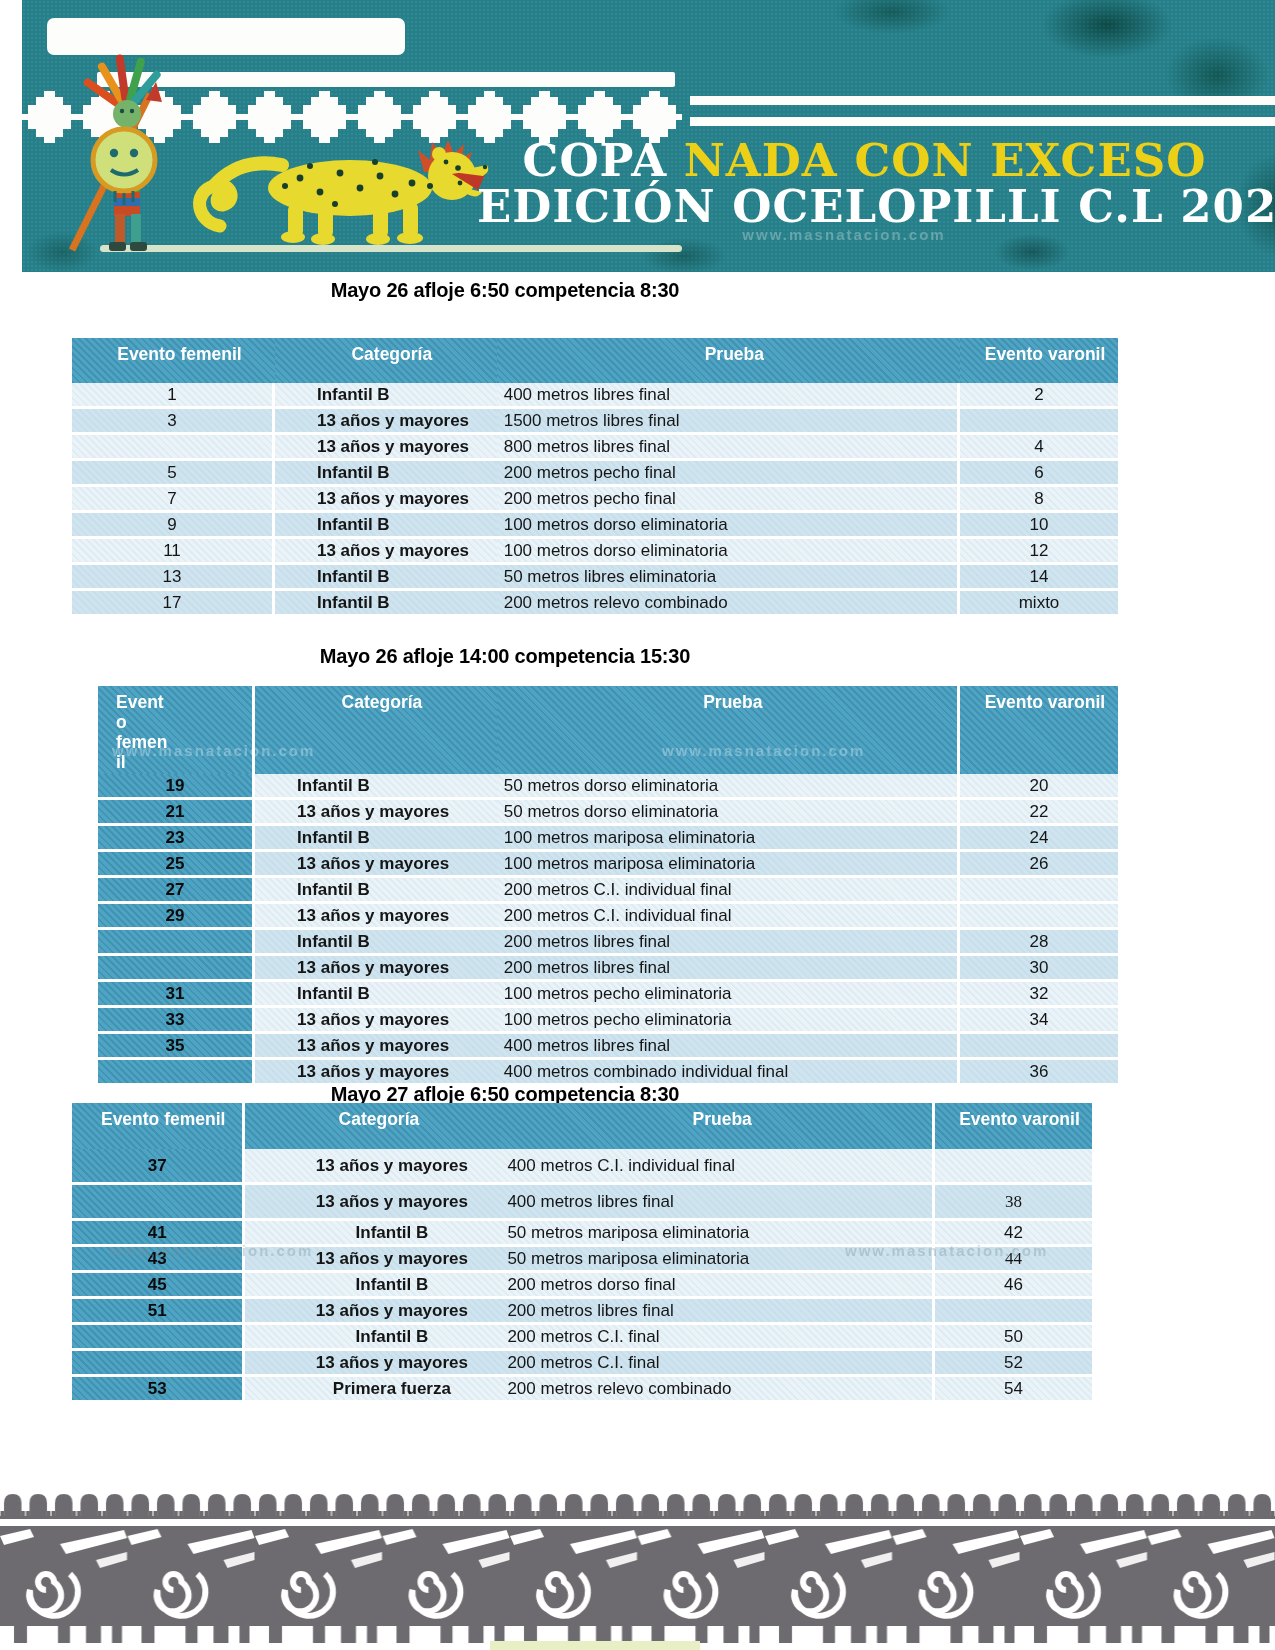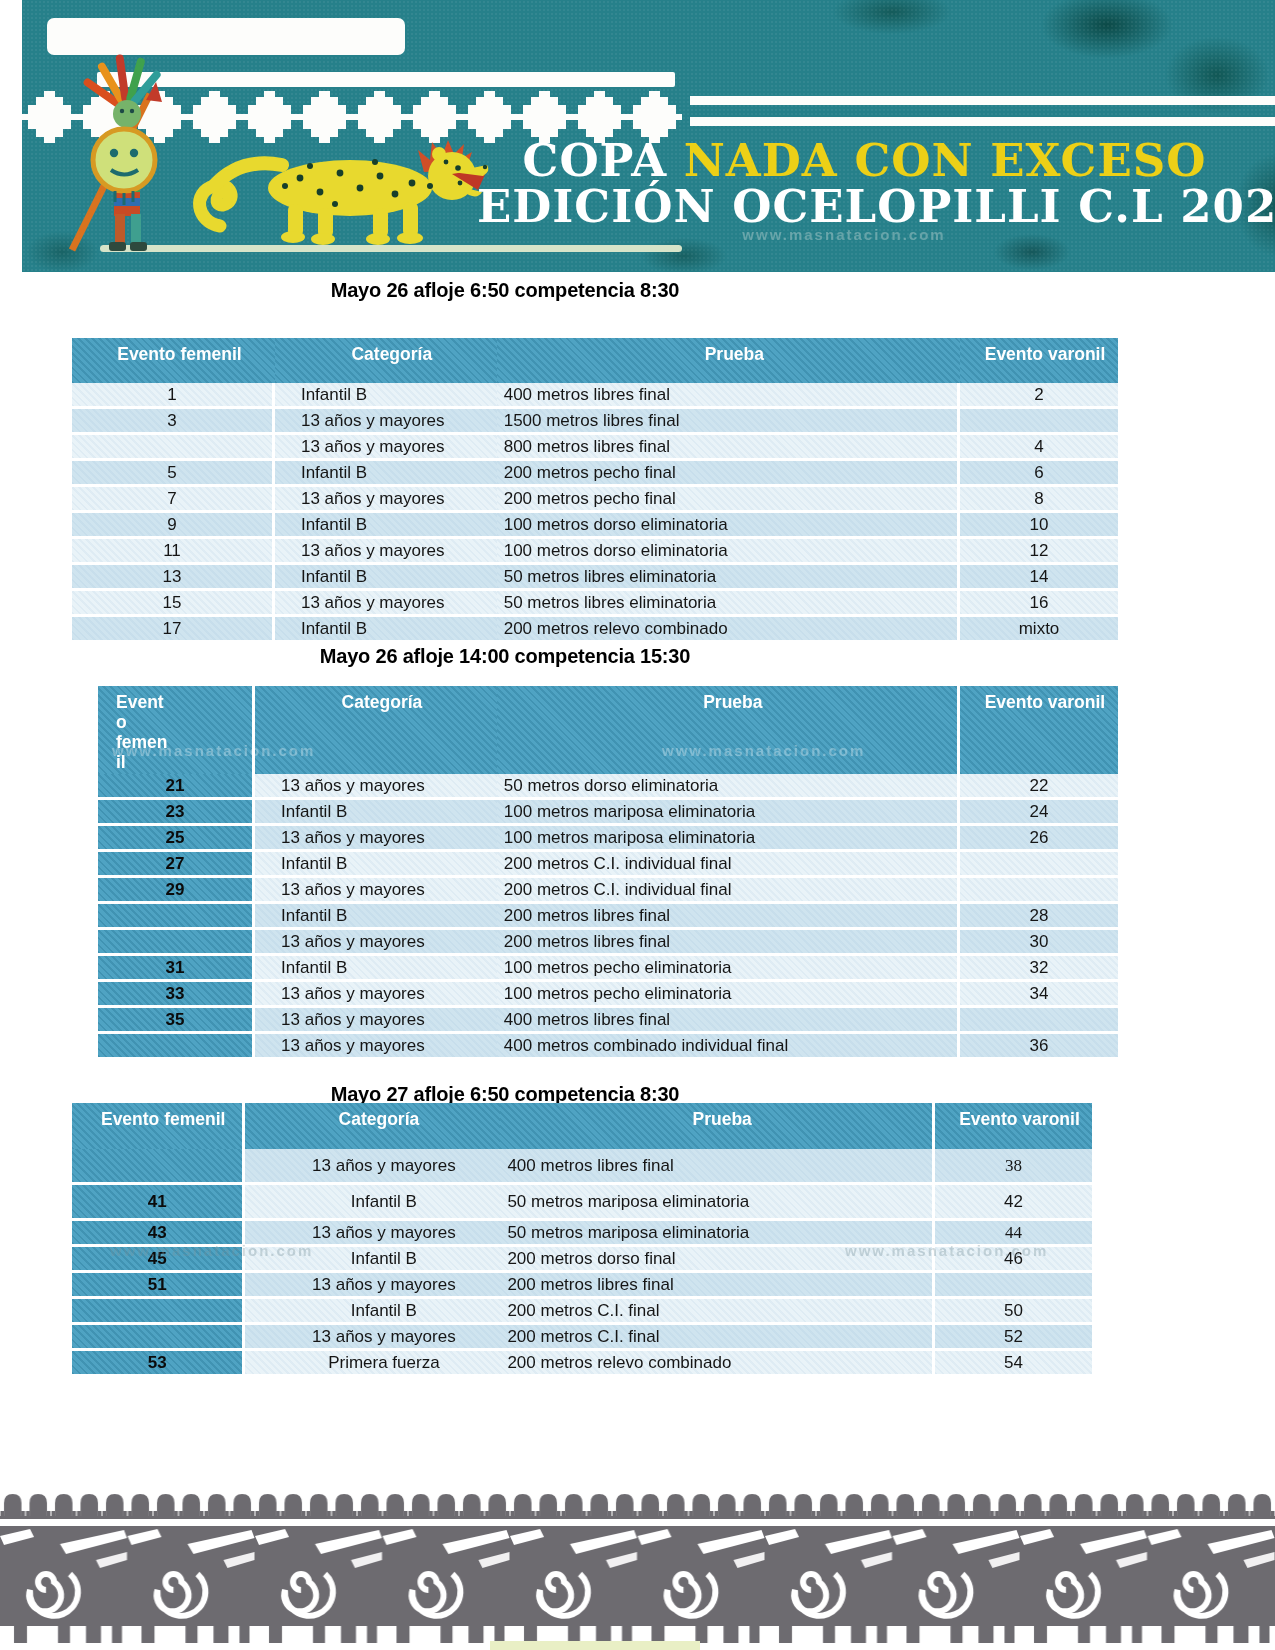--- a/index.html
+++ b/index.html
@@ -70,21 +70,21 @@
   .t2 thead th.f, .t3 thead th.f{border-right:3px solid #fff;}
   .t2 thead th.p, .t3 thead th.p{border-right:3px solid #fff;}
   table.sched tbody td{
     font-size:17px;color:#151515;height:21px;line-height:20px;
     border-bottom:3px solid #fff;padding:1px 4px;vertical-align:middle;
     background-image:repeating-linear-gradient(45deg, rgba(130,170,205,.10) 0 2px, transparent 2px 5px);}
   tr.alt0 td{background-color:#e9f3f8;}
   tr.alt1 td{background-color:#cfe4ef;}
   table.sched td.f{text-align:center;border-right:3px solid #fff;}
   table.sched td.p{border-right:3px solid #fff;padding-left:7px;}
-  table.sched td.c{padding-left:26px;}
+  table.sched td.c{padding-left:42px;font-weight:bold;}
   table.sched td.v{text-align:center;}
   .t3 td.c{text-align:center;padding-left:0;}
   .darkcol tbody td.f{
     background-color:#4fa3c3;
     background-image:repeating-linear-gradient(45deg, rgba(26,105,136,.28) 0 2px, transparent 2px 5px);
     font-weight:700;color:#0b0b0b;}
   .t3 tbody tr:nth-child(1) td, .t3 tbody tr:nth-child(2) td{height:31px;}
   td.serif{font-family:"Liberation Serif", serif;}
 
   
@@ -257,26 +257,20 @@
             <td class="c">13 años y mayores</td>
             <td class="p">100 metros dorso eliminatoria</td>
             <td class="v">12</td>
           </tr>
           <tr class="alt1">
             <td class="f">13</td>
             <td class="c">Infantil B</td>
             <td class="p">50 metros libres eliminatoria</td>
             <td class="v">14</td>
           </tr>
-          <tr class="alt0">
-            <td class="f">15</td>
-            <td class="c">13 años y mayores</td>
-            <td class="p">50 metros libres eliminatoria</td>
-            <td class="v">16</td>
-          </tr>
           <tr class="alt1">
             <td class="f">17</td>
             <td class="c">Infantil B</td>
             <td class="p">200 metros relevo combinado</td>
             <td class="v">mixto</td>
           </tr>
         </tbody>
     </table>
   </div>
 
@@ -292,20 +286,26 @@
       <thead>
         <tr>
           <th class="f"><span>Evento femenil</span></th>
           <th class="c"><span>Categoría</span></th>
           <th class="p"><span>Prueba</span></th>
           <th class="v"><span>Evento varonil</span></th>
         </tr>
       </thead>
       <tbody>
           <tr class="alt0">
+            <td class="f">19</td>
+            <td class="c">Infantil B</td>
+            <td class="p">50 metros dorso eliminatoria</td>
+            <td class="v">20</td>
+          </tr>
+          <tr class="alt0">
             <td class="f">21</td>
             <td class="c">13 años y mayores</td>
             <td class="p">50 metros dorso eliminatoria</td>
             <td class="v">22</td>
           </tr>
           <tr class="alt1">
             <td class="f">23</td>
             <td class="c">Infantil B</td>
             <td class="p">100 metros mariposa eliminatoria</td>
             <td class="v">24</td>
@@ -381,20 +381,26 @@
         </colgroup>
       <thead>
         <tr>
           <th class="f"><span>Evento femenil</span></th>
           <th class="c"><span>Categoría</span></th>
           <th class="p"><span>Prueba</span></th>
           <th class="v"><span>Evento varonil</span></th>
         </tr>
       </thead>
       <tbody>
+          <tr class="alt0">
+            <td class="f">37</td>
+            <td class="c">13 años y mayores</td>
+            <td class="p">400 metros C.I. individual final</td>
+            <td class="v"></td>
+          </tr>
           <tr class="alt1">
             <td class="f"></td>
             <td class="c">13 años y mayores</td>
             <td class="p">400 metros libres final</td>
             <td class="v serif">38</td>
           </tr>
           <tr class="alt0">
             <td class="f">41</td>
             <td class="c">Infantil B</td>
             <td class="p">50 metros mariposa eliminatoria</td>

